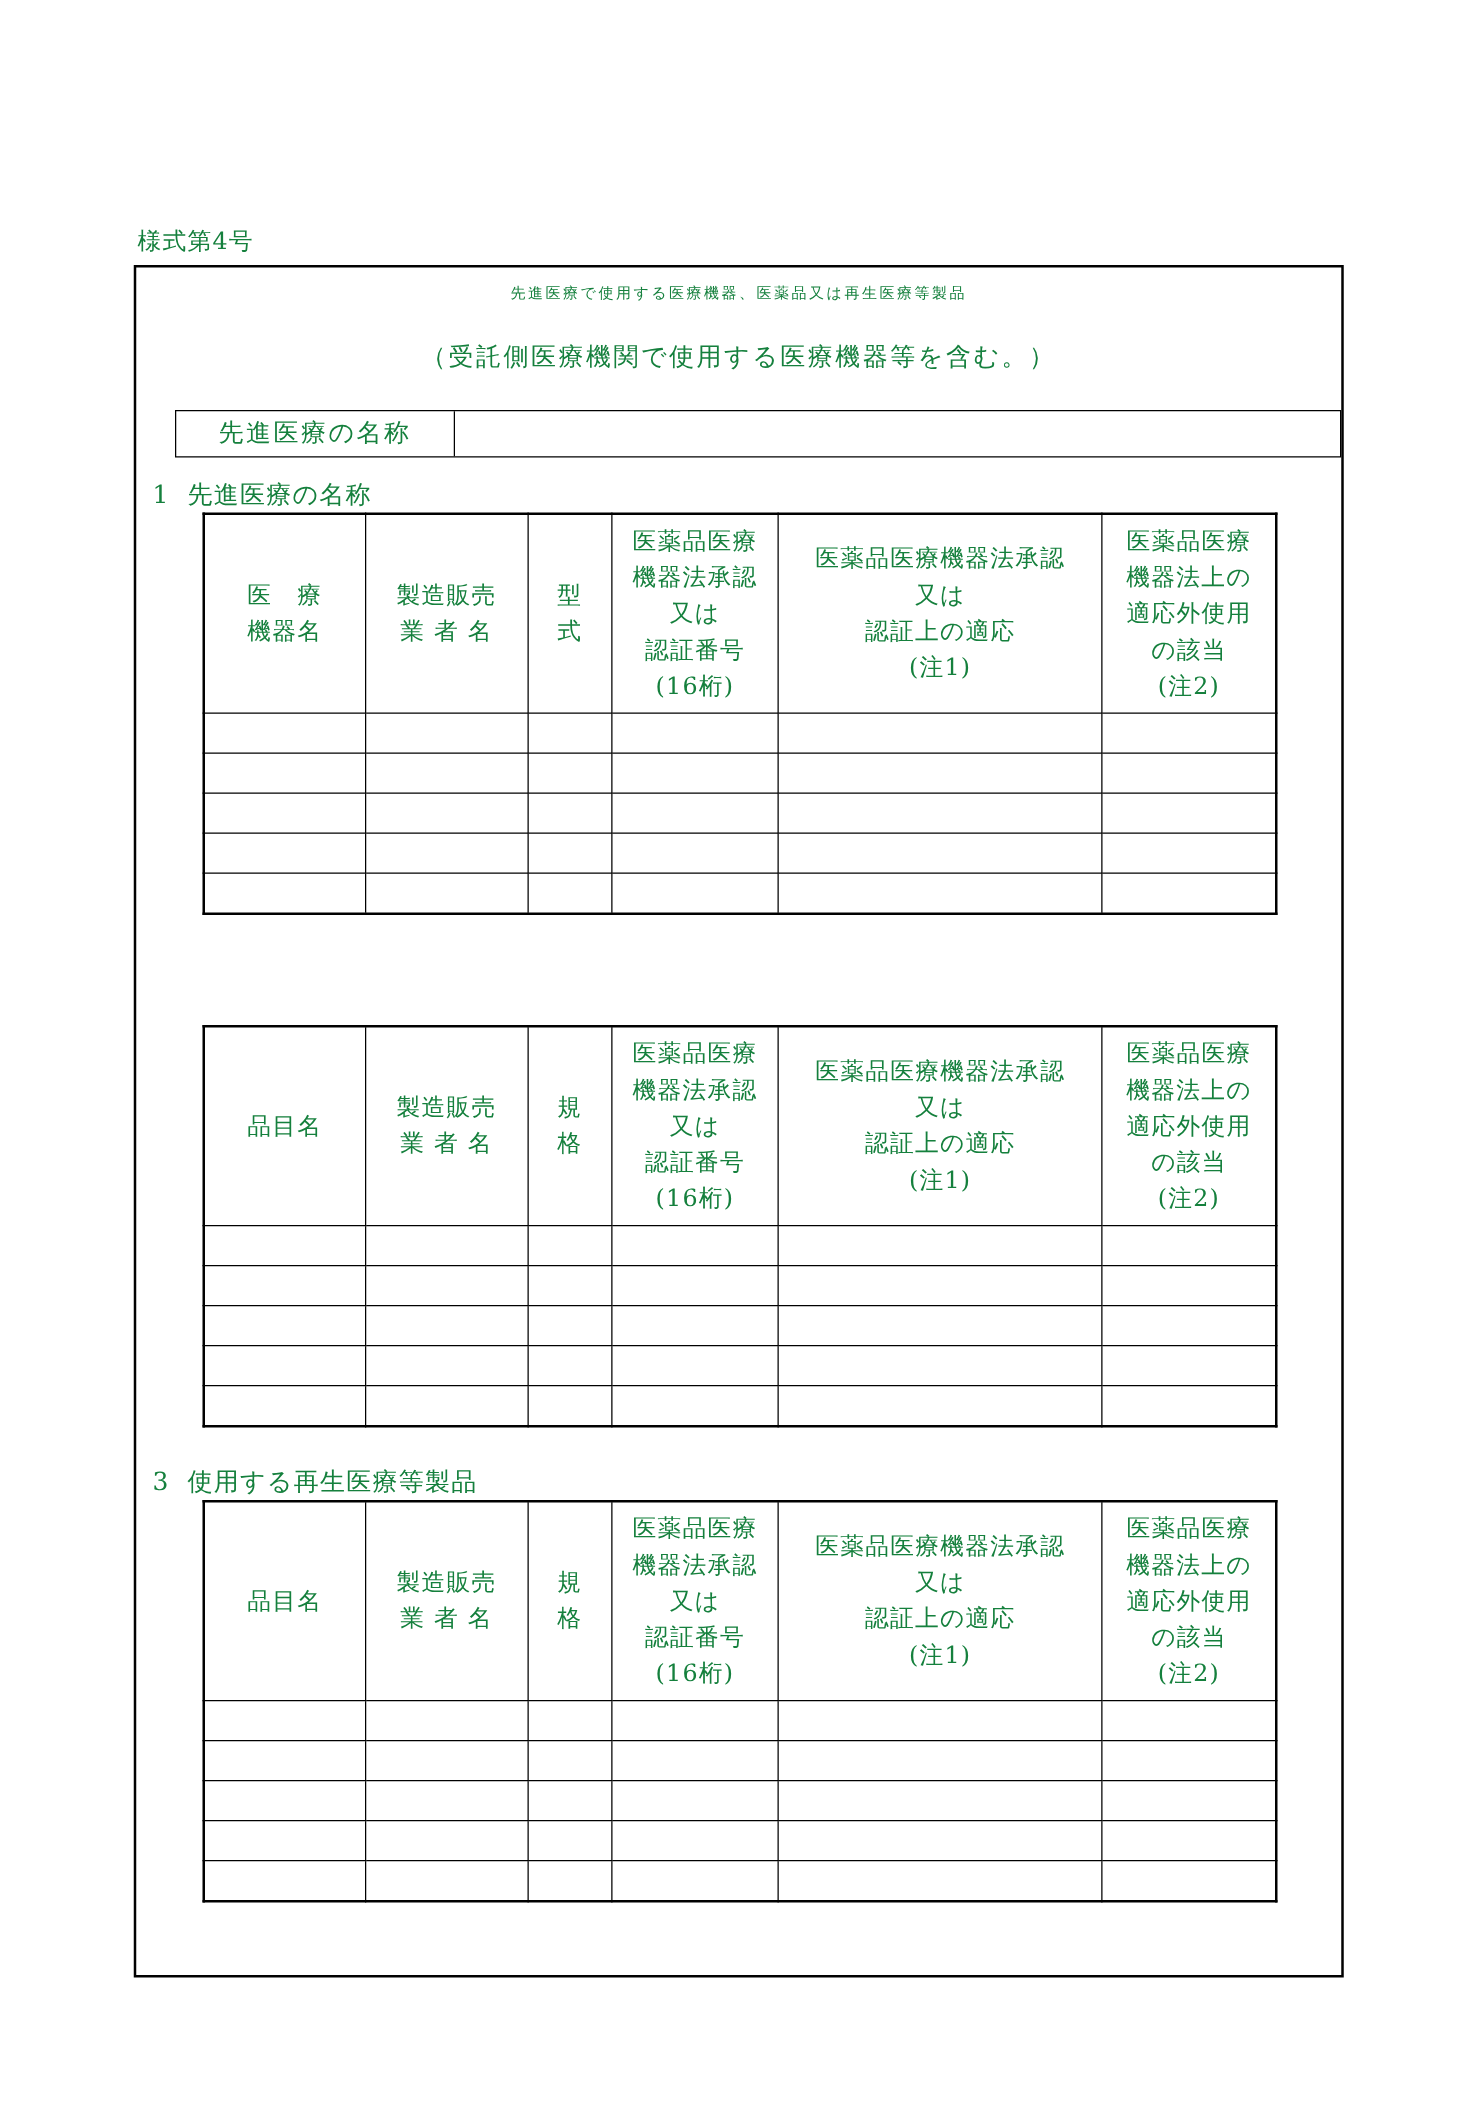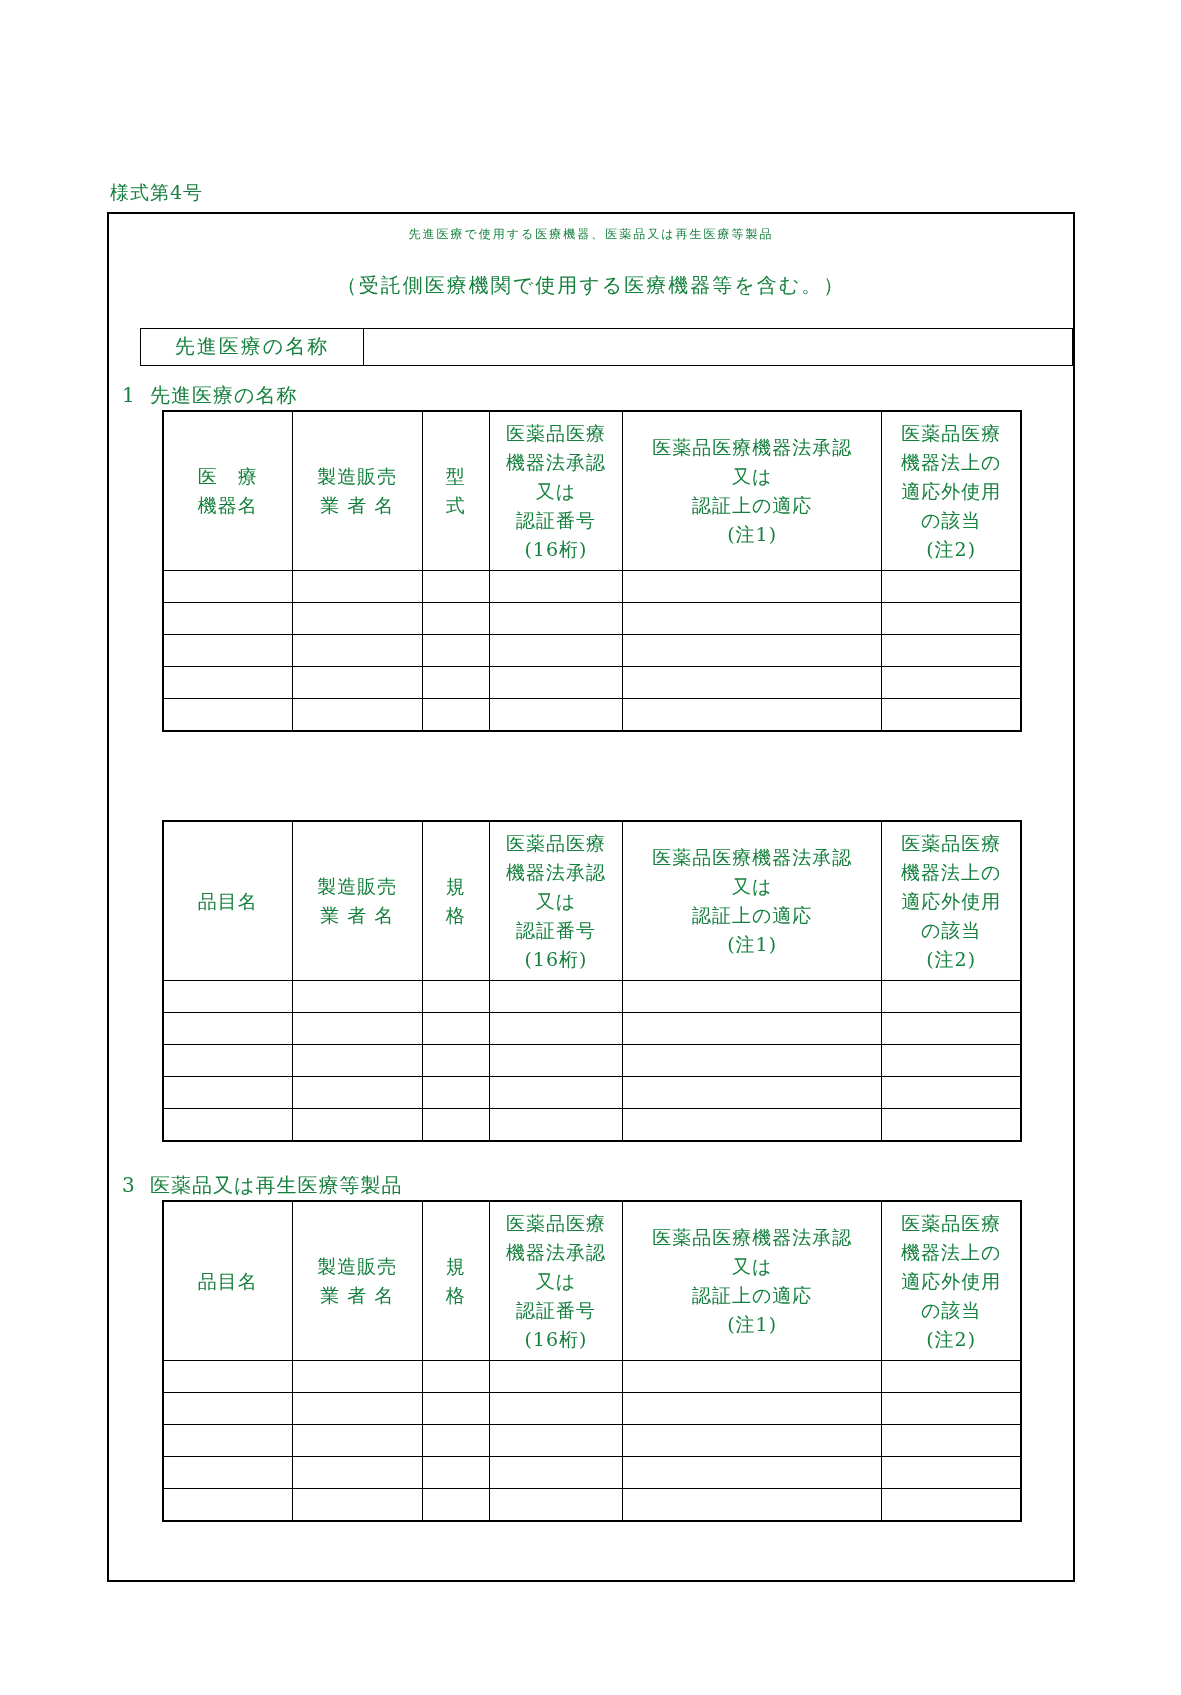--- a/index.html
+++ b/index.html
@@ -285,21 +285,21 @@
             <td></td>
             <td></td>
             <td></td>
             <td></td>
             <td></td>
           </tr>
         </tbody>
     </table>
 
     <div class="section-heading sh-3">
-      <span class="sec-num">3</span><span>医薬品又は再生医療等製品</span>
+      <span class="sec-num">3</span><span>使用する再生医療等製品</span>
     </div>
     <table class="form-table tbl-3">
       <colgroup>
         <col style="width:129px">
           <col style="width:130px">
           <col style="width:67px">
         <col style="width:133px">
           <col style="width:259px">
           <col style="width:139px">
       </colgroup>

